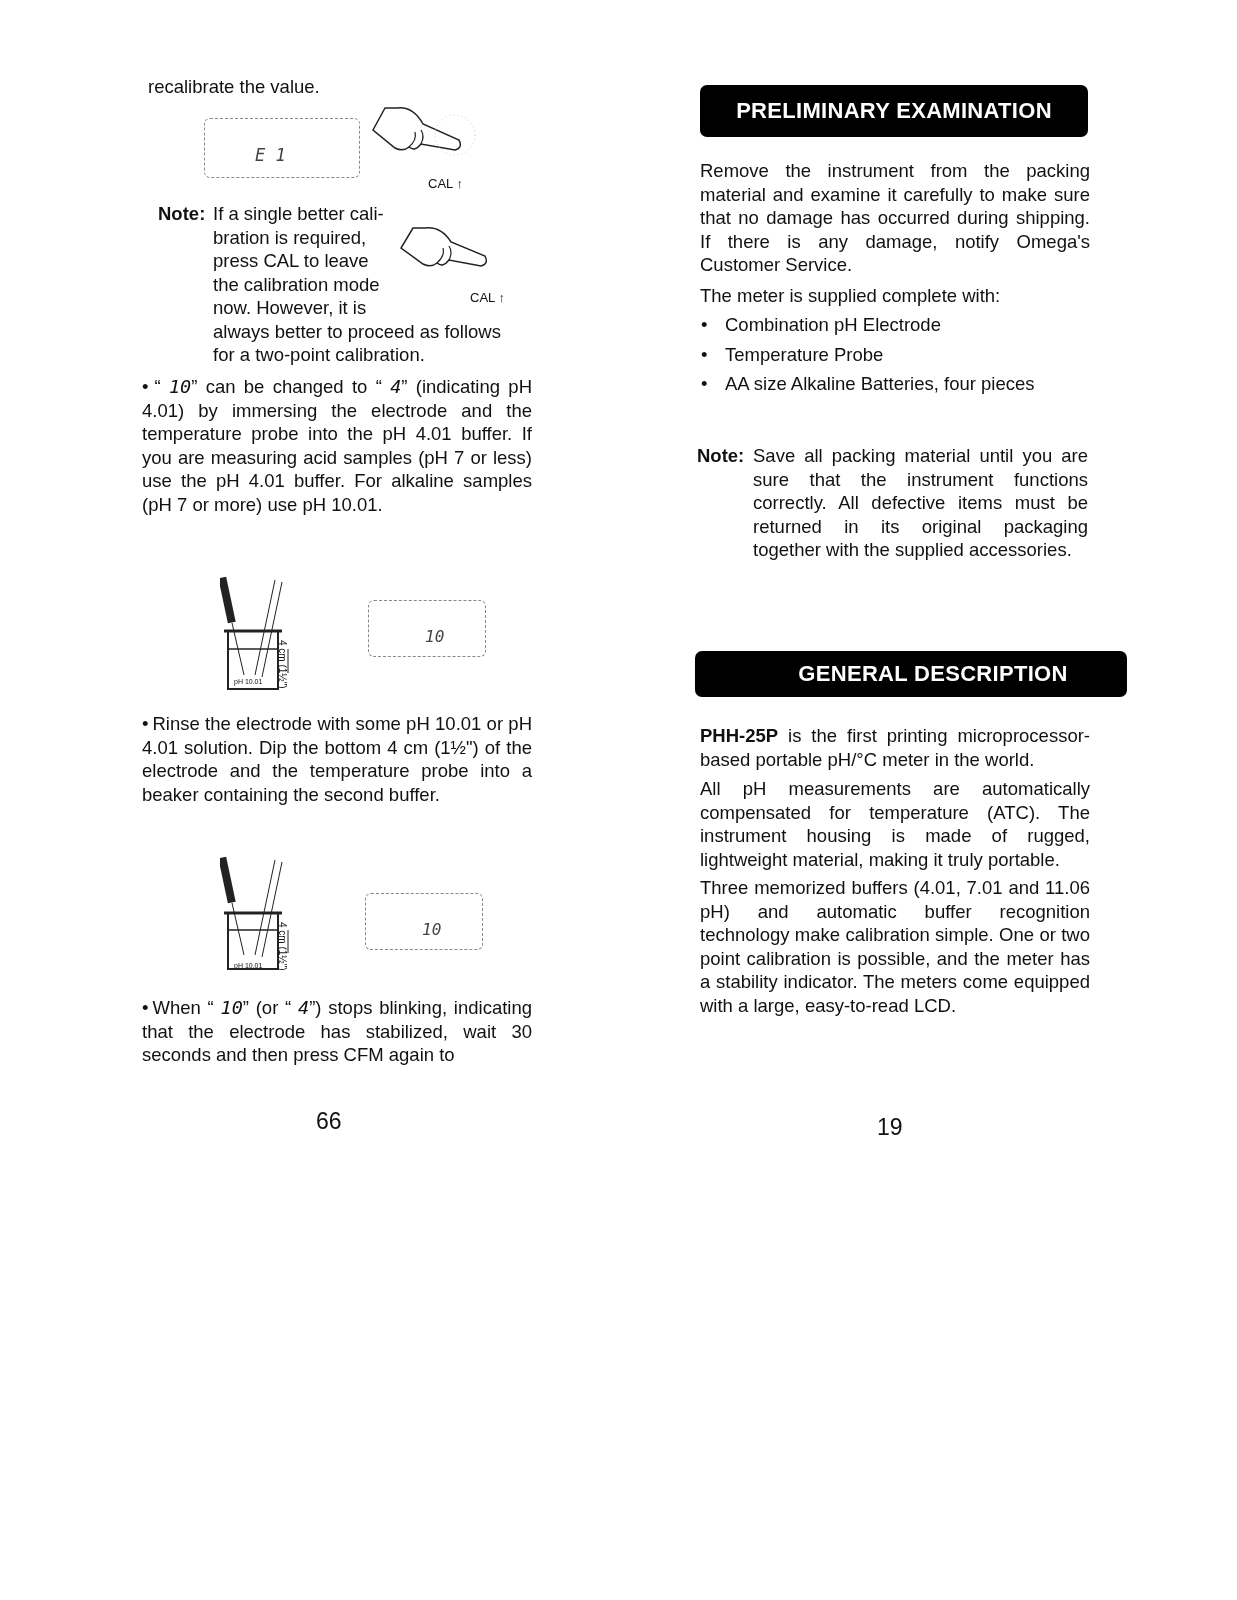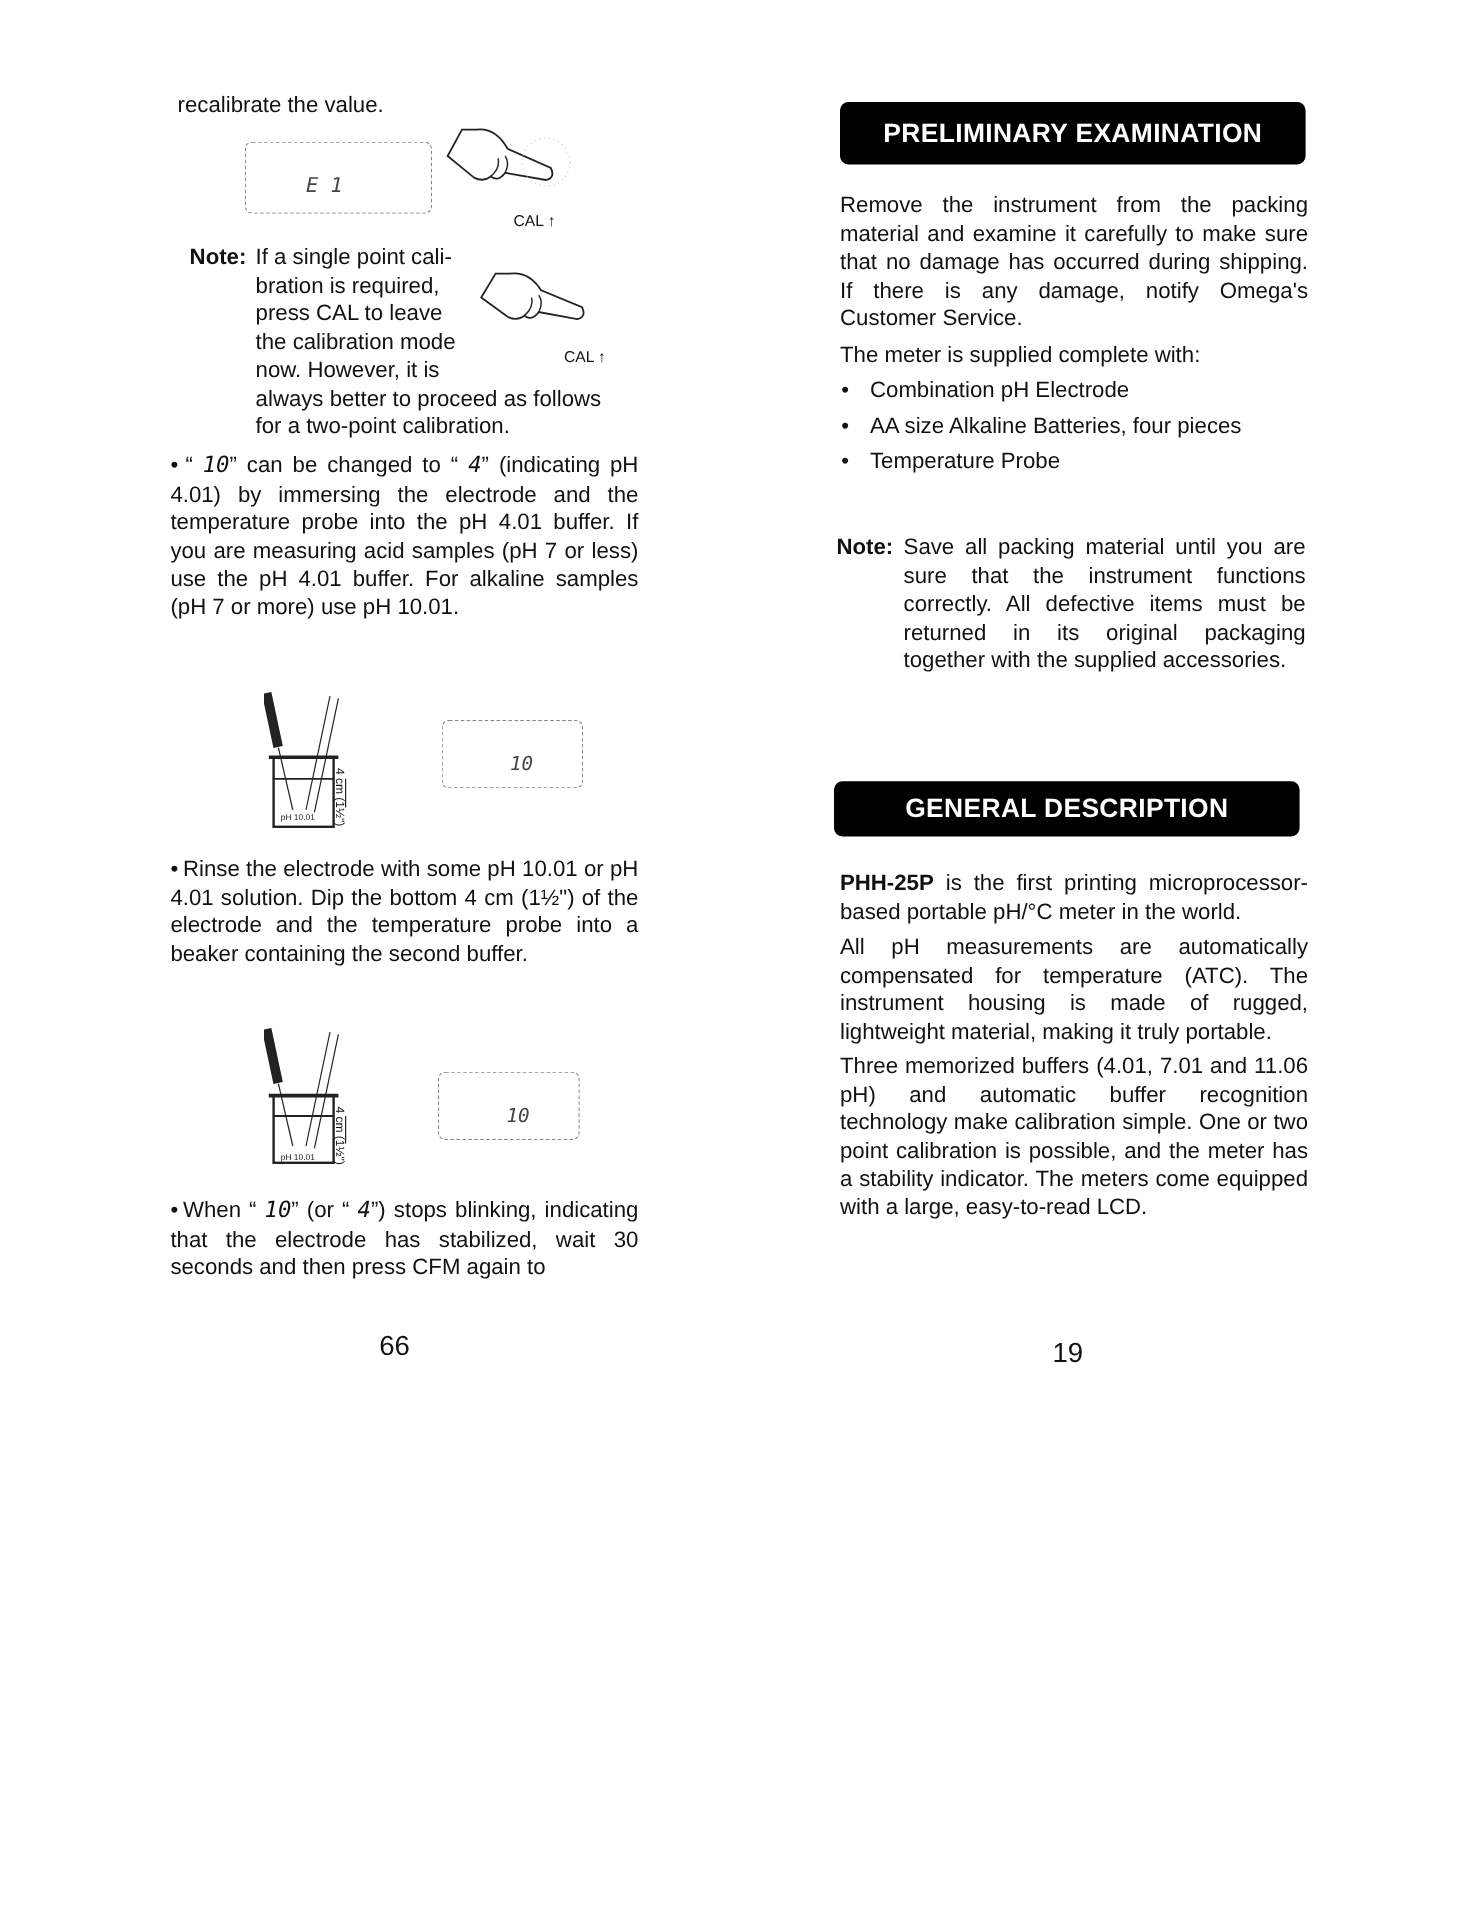--- a/index.html
+++ b/index.html
@@ -35,21 +35,21 @@
 
   <svg class="abs" style="top:100px;left:225px;" width="120" height="75" viewBox="0 0 120 75">
     <path d="M20 8 L8 30 L30 48 Q38 52 44 47 Q50 52 56 44 L90 50 Q98 48 94 40 L58 24 Q48 6 32 8 Z" fill="none" stroke="#222" stroke-width="1.5"></path>
     <path d="M44 47 Q52 40 50 32 M56 44 Q60 36 56 30" fill="none" stroke="#222" stroke-width="1.2"></path>
     <circle cx="90" cy="35" r="20" fill="none" stroke="#ccc" stroke-width="1" stroke-dasharray="1 3"></circle>
   </svg>
   <div class="small-lbl" style="top:176px;left:288px;">CAL ↑</div>
 
   <div class="abs txt" style="top:202px;left:18px;width:60px;font-weight:bold;text-align:left;"><span>Note</span>:</div>
   <div class="abs" style="top:202px;left:73px;width:320px;font-size:18.5px;line-height:23.5px;">
-    <div>If a single point cali-</div>
+    <div>If a single better cali-</div>
     <div>bration is required,</div>
     <div>press CAL to leave</div>
     <div>the calibration mode</div>
     <div>now. However, it is</div>
     <div>always better to proceed as follows</div>
     <div>for a two-point calibration.</div>
   </div>
 
   <svg class="abs" style="top:222px;left:255px;" width="120" height="65" viewBox="0 0 120 65">
     <path d="M18 6 L6 26 L28 42 Q36 46 42 41 Q48 46 54 38 L86 44 Q94 42 90 34 L56 20 Q46 4 30 6 Z" fill="none" stroke="#222" stroke-width="1.5"></path>
@@ -109,28 +109,28 @@
 <div class="page right">
 
   <div class="header-bar" style="top:85px;left:5px;width:388px;height:52px;line-height:52px;">PRELIMINARY EXAMINATION</div>
 
   <div class="abs txt" style="top:159px;left:5px;width:390px;">Remove the instrument from the packing material and examine it carefully to make sure that no damage has occurred during shipping. If there is any damage, notify Omega's Customer Service.</div>
 
   <div class="abs txt" style="top:284px;left:5px;width:390px;text-align:left;">The meter is supplied complete with:</div>
 
   <ul class="abs bullet-list" style="top:310px;left:0px;width:395px;">
     <li>Combination pH Electrode</li>
+    <li>Temperature Probe</li>
     <li>AA size Alkaline Batteries, four pieces</li>
-    <li>Temperature Probe</li>
   </ul>
 
   <div class="abs txt" style="top:444px;left:2px;font-weight:bold;">Note:</div>
   <div class="abs txt" style="top:444px;left:58px;width:335px;">Save all packing material until you are sure that the instrument functions correctly. All defective items must be returned in its original packaging together with the supplied accessories.</div>
 
-  <div class="header-bar" style="top:651px;left:0px;width:388px;height:46px;line-height:46px;">GENERAL DESCRIPTION</div>
+  <div class="header-bar" style="top:651px;left:0px;width:388px;height:46px;line-height:46px;padding-left:44px;">GENERAL DESCRIPTION</div>
 
   <div class="abs txt" style="top:724px;left:5px;width:390px;">
     <b>PHH-25P</b><span> is the first printing microprocessor-based portable pH/°C meter in the world.</span>
   </div>
   <div class="abs txt" style="top:777px;left:5px;width:390px;">All pH measurements are automatically compensated for temperature (ATC). The instrument housing is made of rugged, lightweight material, making it truly portable.</div>
   <div class="abs txt" style="top:876px;left:5px;width:390px;">Three memorized buffers (4.01, 7.01 and 11.06 pH) and automatic buffer recognition technology make calibration simple. One or two point calibration is possible, and the meter has a stability indicator. The meters come equipped with a large, easy-to-read LCD.</div>
 
   <div class="pagenum" style="top:1114px;left:182px;">19</div>
 </div>
 

